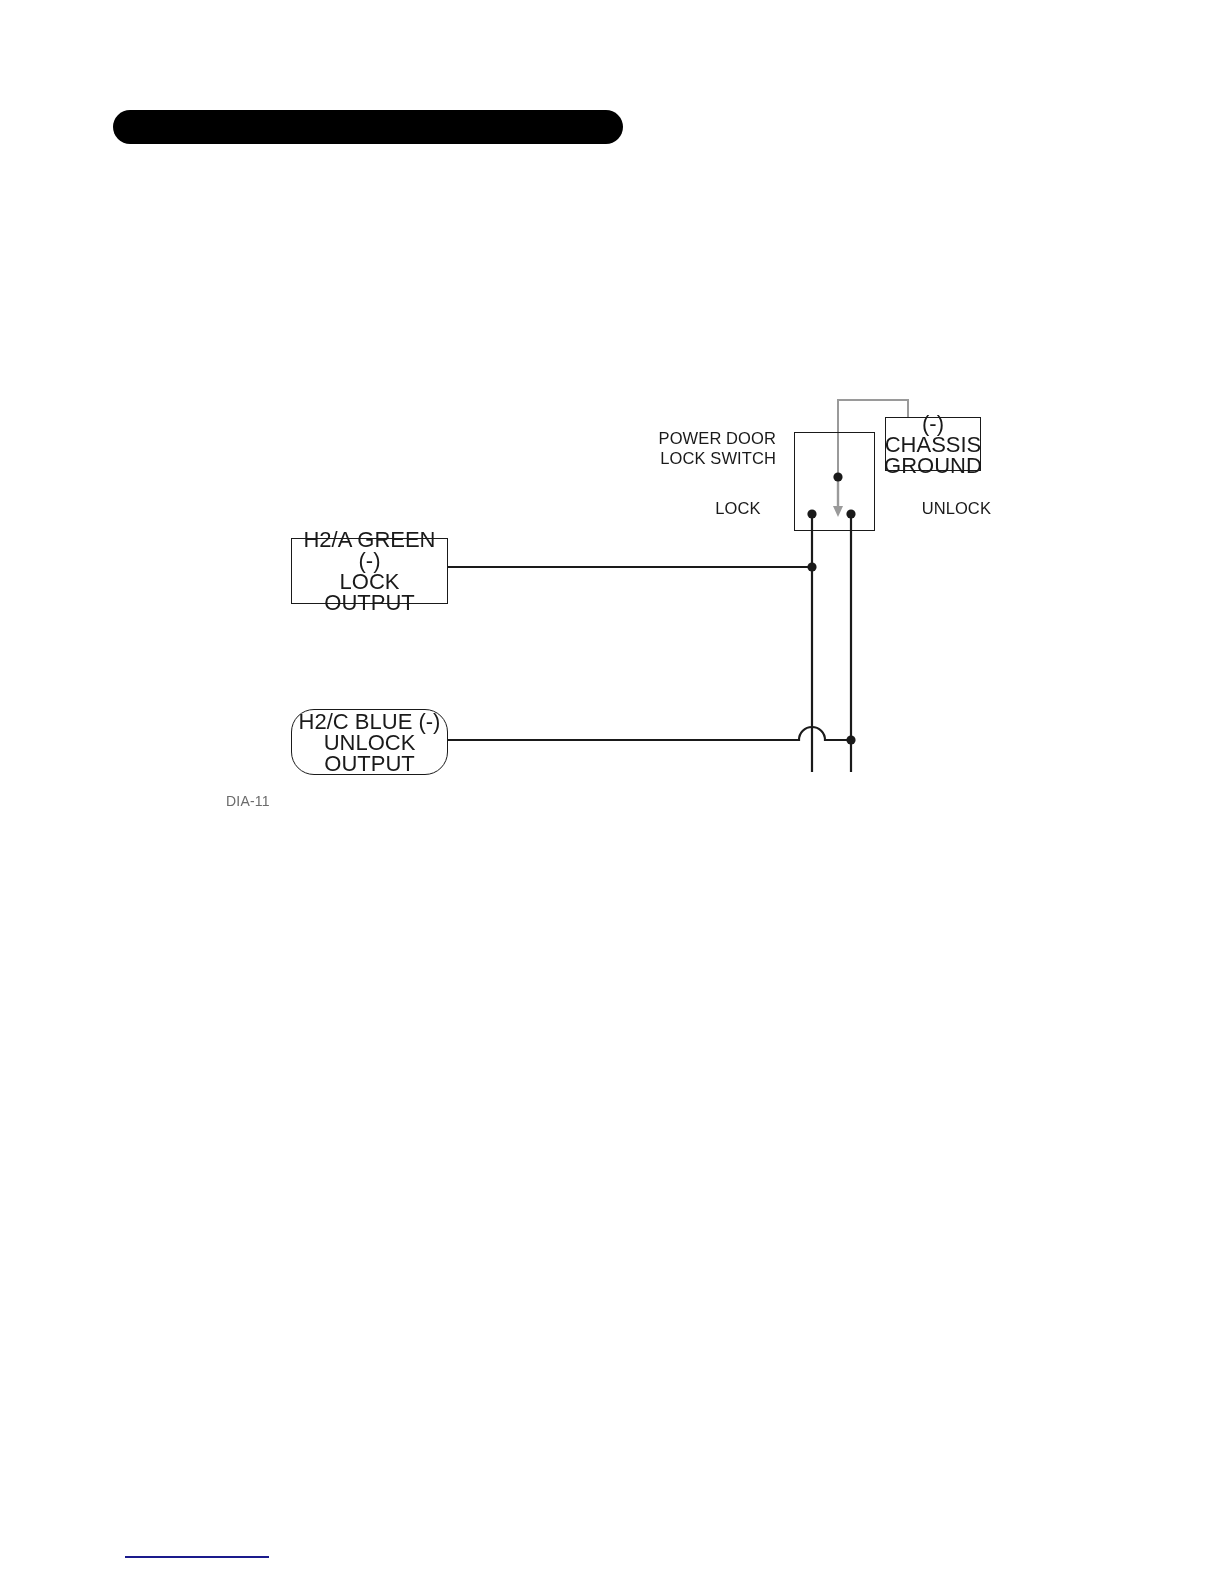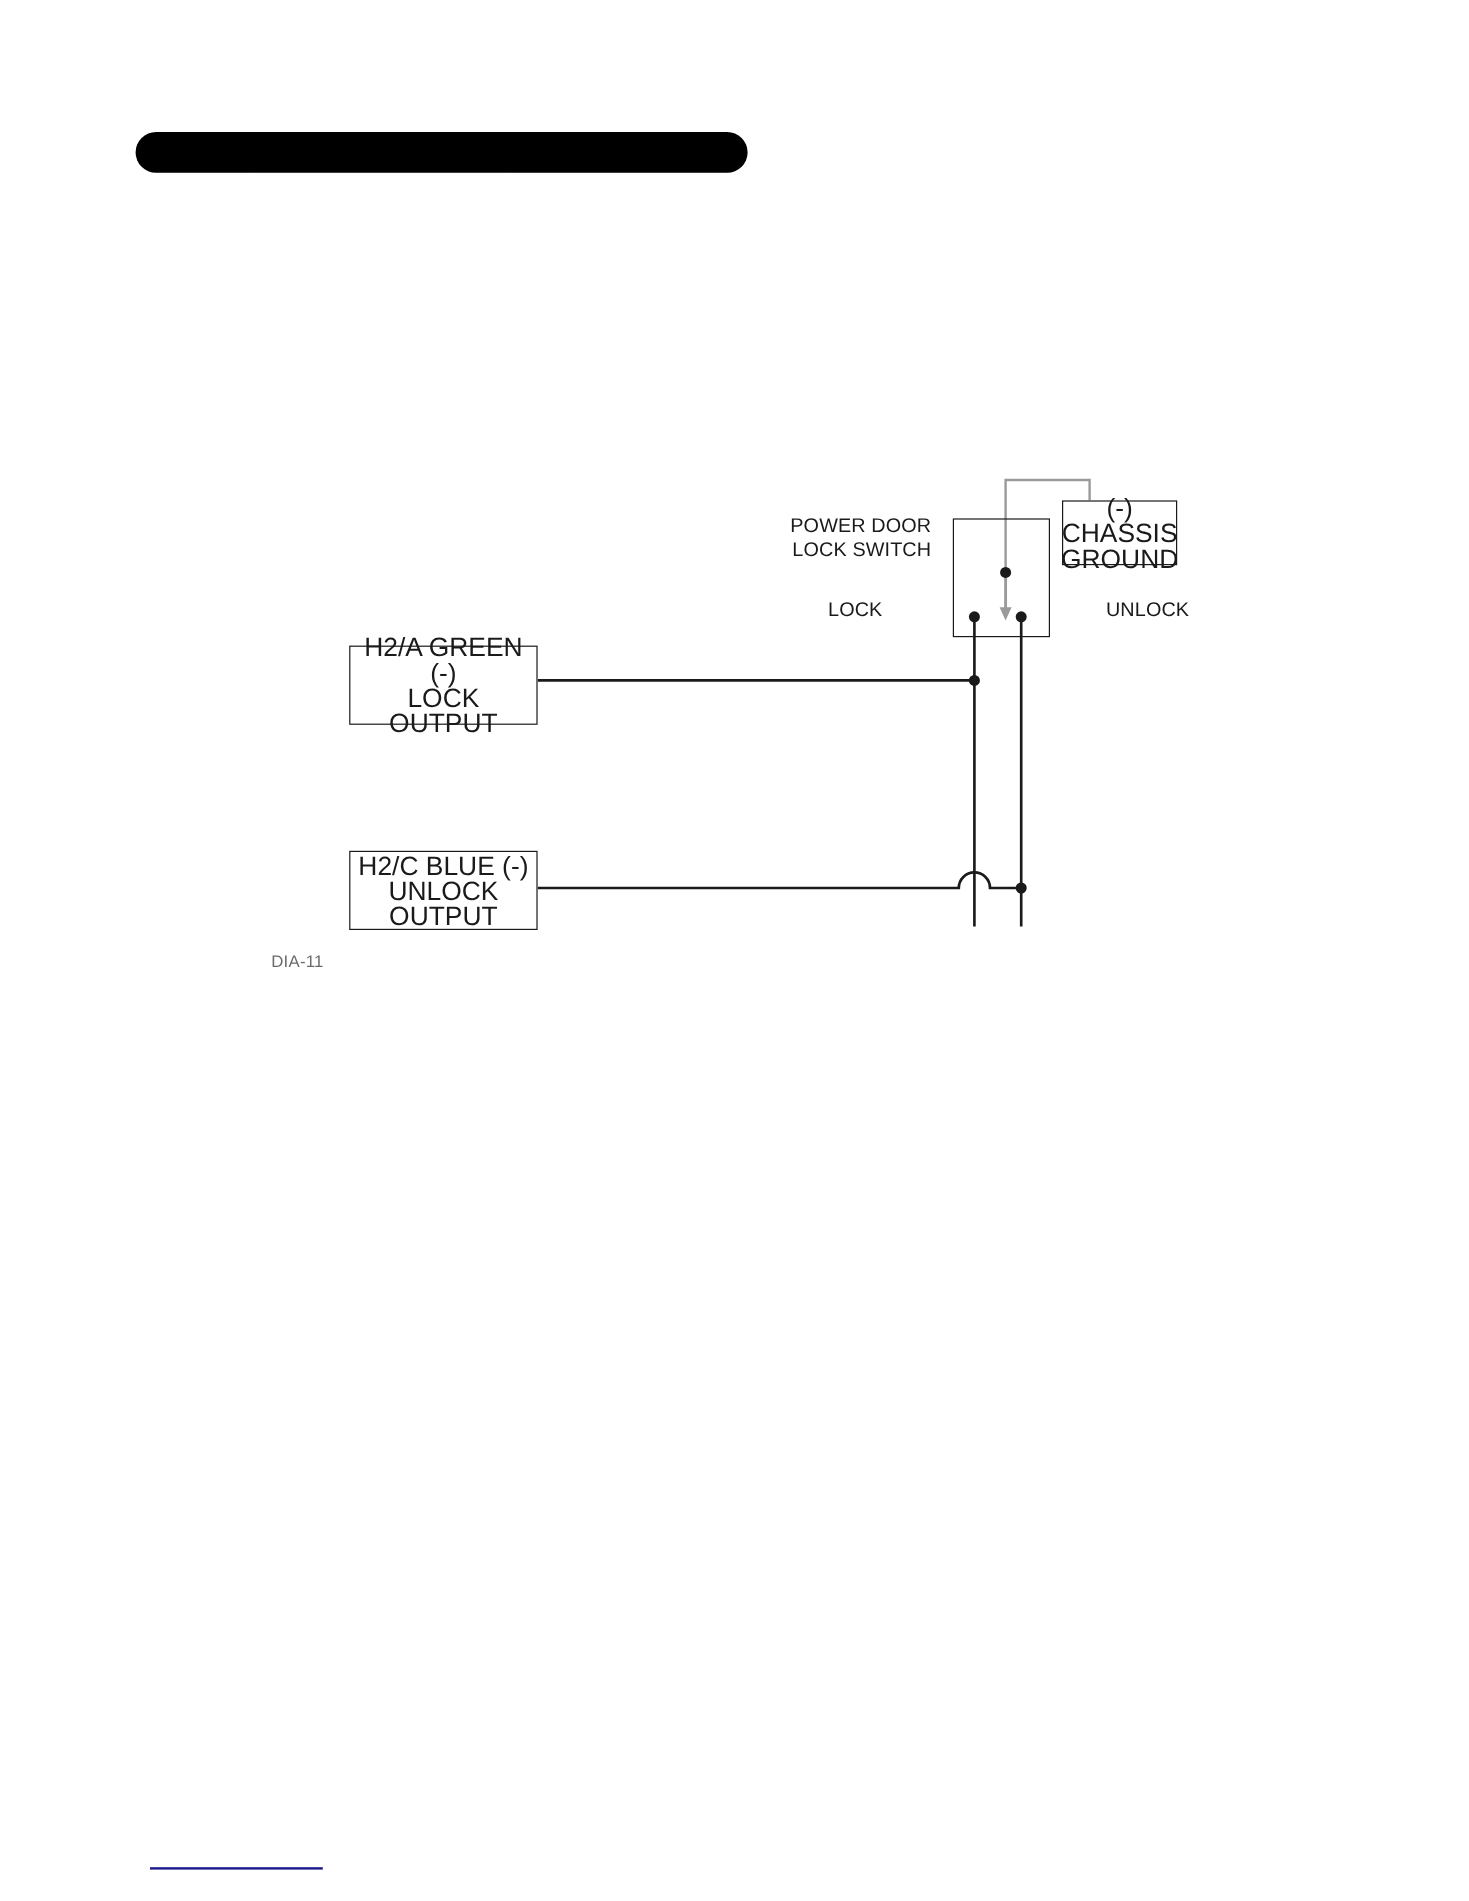--- a/index.html
+++ b/index.html
@@ -90,20 +90,21 @@
     top: 538px;
     width: 157px;
     height: 66px;
   }
 
   .box-unlock-output {
     left: 291px;
     top: 709px;
     width: 157px;
     height: 66px;
+    border-radius: 23px;
   }
 
   .box-chassis-ground {
     left: 885px;
     top: 417px;
     width: 96px;
     height: 54px;
   }
 
   .box-factory-relays {
@@ -118,21 +119,21 @@
     left: 620px;
     top: 428px;
     width: 156px;
     text-align: right;
   }
 
   .lbl-lock {
     left: 690px;
     top: 498px;
     width: 96px;
-    text-align: left;
+    text-align: center;
   }
 
   .lbl-unlock {
     left: 881px;
     top: 498px;
     width: 110px;
     text-align: right;
   }
 
   .lbl-dia {

